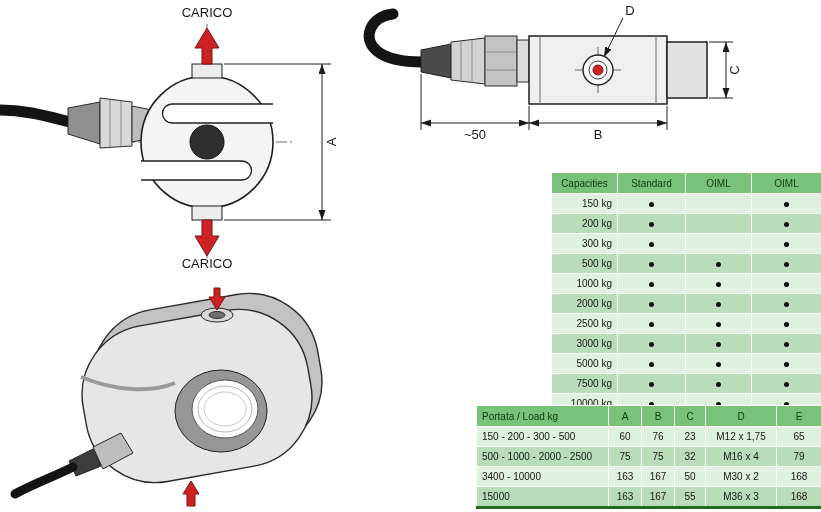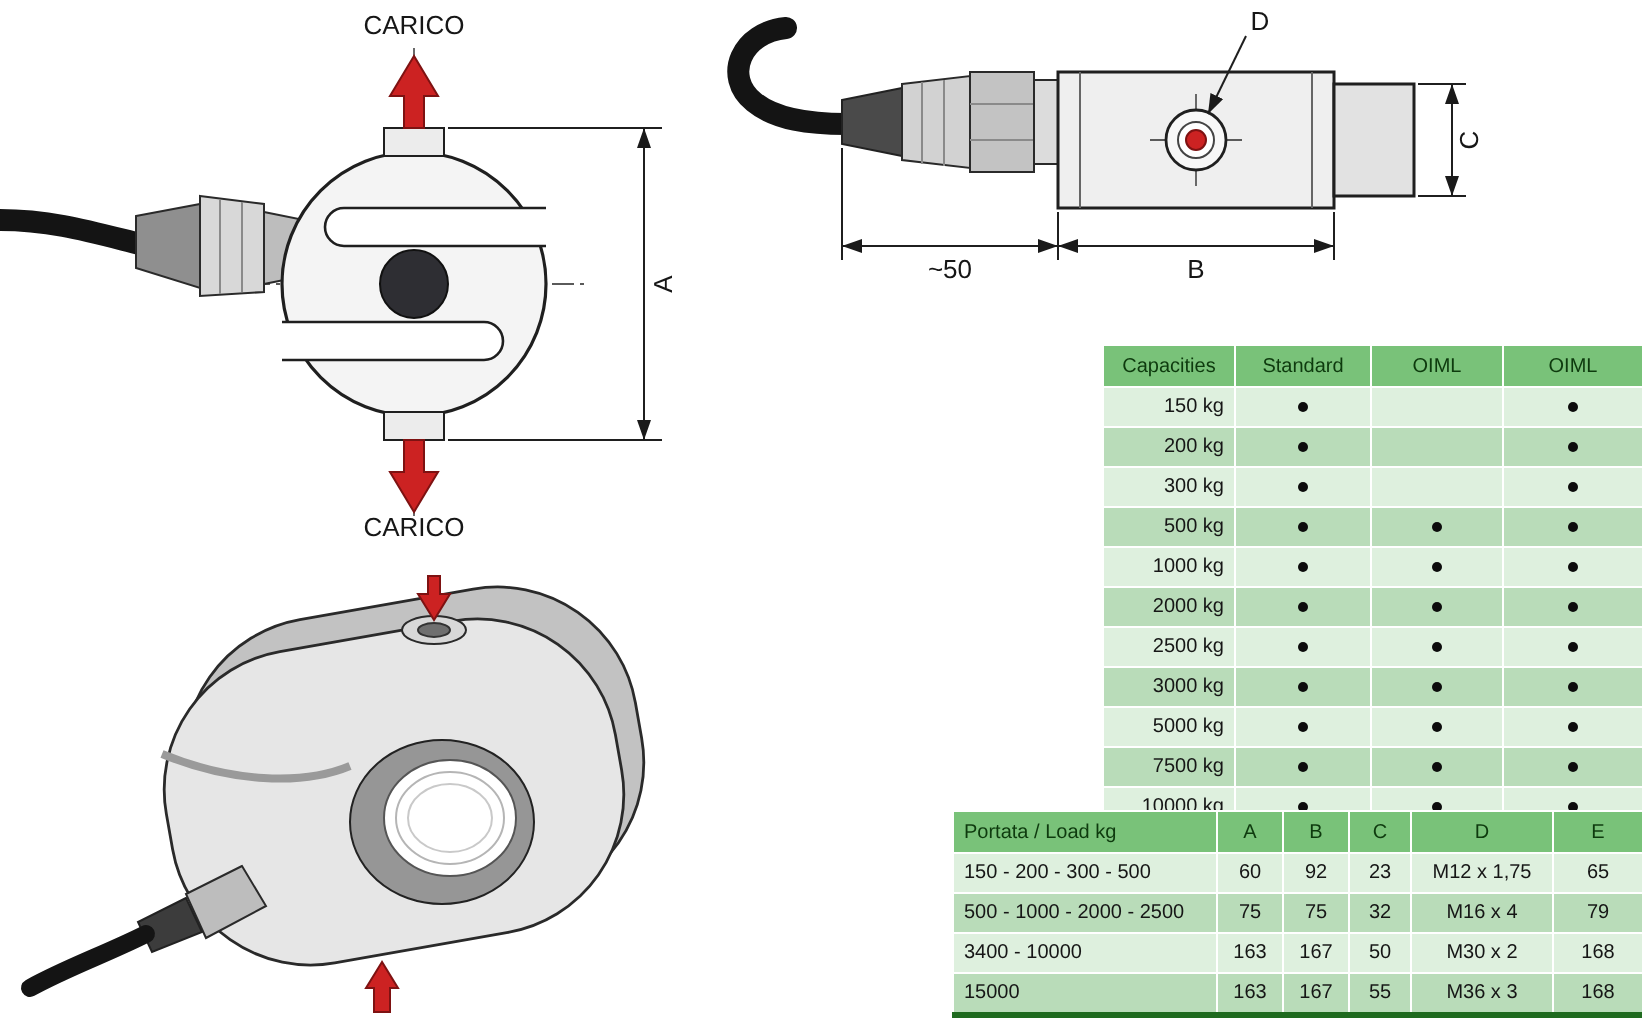--- a/index.html
+++ b/index.html
@@ -258,21 +258,21 @@
       <th>B</th>
       <th>C</th>
       <th>D</th>
       <th>E</th>
     </tr>
   </thead>
   <tbody>
       <tr>
         <td class="load-label">150 - 200 - 300 - 500</td>
         <td>60</td>
-        <td>92</td>
+        <td>76</td>
         <td>23</td>
         <td>M12 x 1,75</td>
         <td>65</td>
       </tr>
       <tr>
         <td class="load-label">500 - 1000 - 2000 - 2500</td>
         <td>75</td>
         <td>75</td>
         <td>32</td>
         <td>M16 x 4</td>

